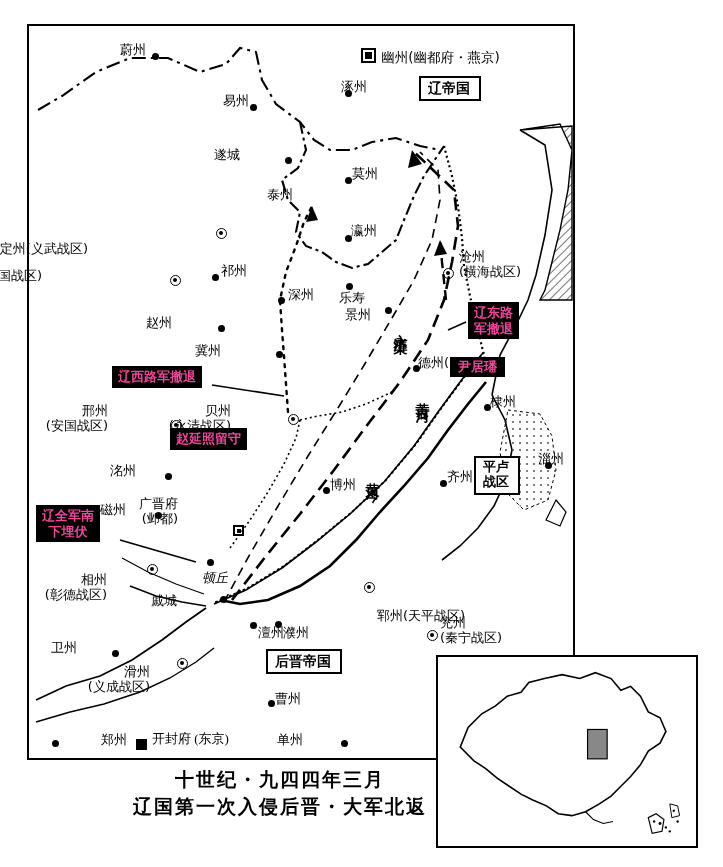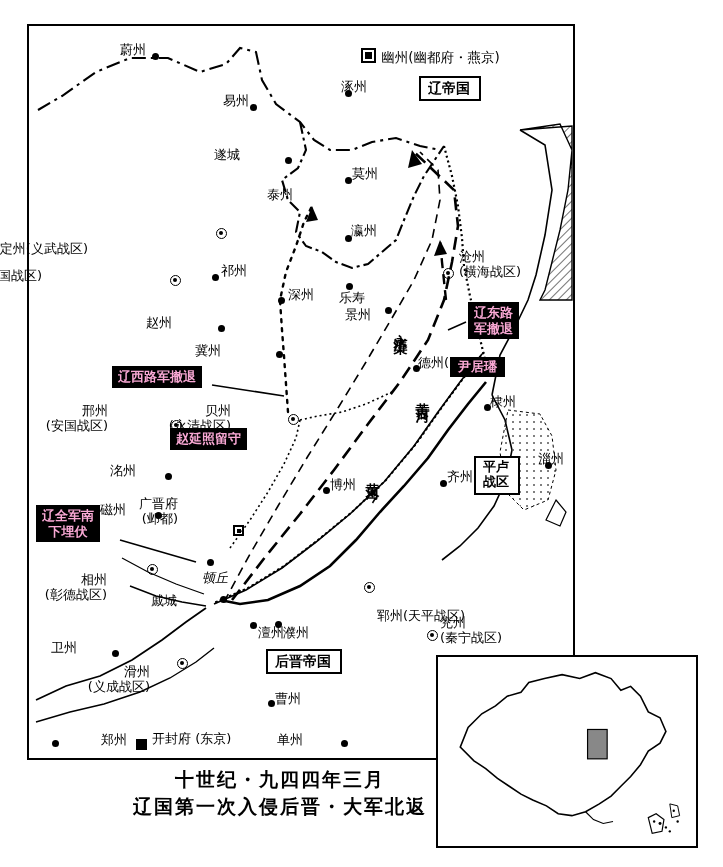--- a/index.html
+++ b/index.html
@@ -48,21 +48,21 @@
     padding: 2px 9px 3px 7px;
     font-size: 14px;
     font-weight: bold;
     background: #fff;
     white-space: pre;
     line-height: 1.15;
   }
   .blackbox {
     position: absolute;
     background: #000;
-    color: #f9a8d4;
+    color: #ec4899;
     font-size: 13px;
     font-weight: bold;
     padding: 3px 6px;
     line-height: 1.2;
     white-space: pre;
     text-align: center;
   }
   .legend {
     position: absolute;
     left: 344px;
@@ -329,21 +329,21 @@
       <div class="dot" style="left: 112px; top: 650px;"></div>
       <div class="lbl" style="left: auto; top: 641px; right: 646px; text-align: right;">卫州</div>
       <div class="circdot" style="left: 177px; top: 658px;"></div>
       <div class="lbl" style="left: auto; top: 665px; right: 573px; text-align: right;">滑州
 (义成战区)</div>
       <div class="dot" style="left: 268px; top: 700px;"></div>
       <div class="lbl" style="left: 275px; top: 692px;">曹州</div>
       <div class="dot" style="left: 52px; top: 740px;"></div>
       <div class="lbl" style="left: 60px; top: 733px; margin-left: 41px;">郑州</div>
       <div class="sqfull" style="left: 136px; top: 739px;"></div>
-      <div class="lbl" style="left: 152px; top: 732px;">开封府 (东京)</div>
+      <div class="lbl" style="left: 152px; top: 732px; font-family: Liberation Serif, serif;">开封府 (东京)</div>
       <div class="dot" style="left: 341px; top: 740px;"></div>
       <div class="lbl" style="left: auto; top: 733px; right: 420px; text-align: right;">单州</div>
     </div>
 
   <div class="title">
     <div>十世纪・九四四年三月</div>
     <div>辽国第一次入侵后晋・大军北返</div>
   </div>
 
   <div class="inset">

